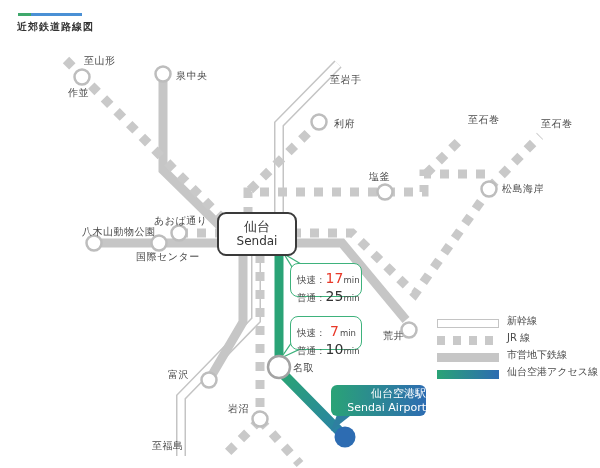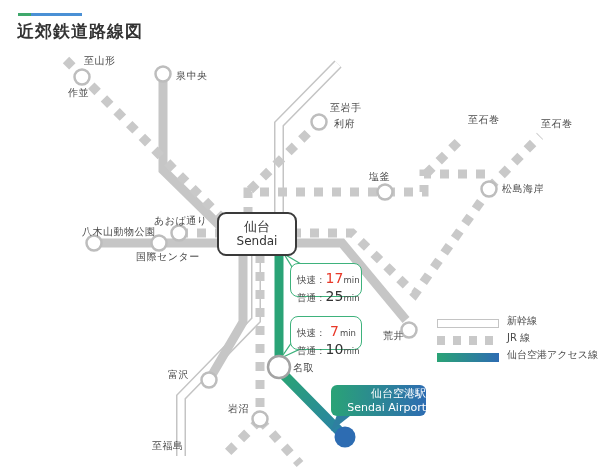--- a/index.html
+++ b/index.html
@@ -6,21 +6,21 @@
   #stage{
     position:relative;width:600px;height:468px;background:#ffffff;overflow:hidden;
     font-family:"DejaVu Sans","Liberation Sans",sans-serif;
   }
   #stage svg{position:absolute;left:0;top:0;}
   .abs{position:absolute;}
   
   .title-bar{display:flex;height:3px;width:64px;}
   .title-bar .seg-green{width:13px;height:3px;background:#3fa86c;}
   .title-bar .seg-blue{width:51px;height:3px;background:#4a90d5;}
-  .page-title{font-size:17px;font-weight:bold;color:#333;letter-spacing:1px;white-space:nowrap;}
+  .page-title{font-size:10px;font-weight:bold;color:#333;letter-spacing:1px;white-space:nowrap;}
   
   .st-label{font-size:10px;color:#4a4a4a;white-space:nowrap;letter-spacing:0.5px;}
   
   .sendai-box{
     left:217px;top:212px;width:80px;height:44px;background:#fff;border:2px solid #3a3a3a;
     border-radius:9px;display:flex;flex-direction:column;align-items:center;justify-content:center;
     box-sizing:border-box;line-height:1.15;
   }
   .sendai-ja{font-size:13px;color:#333;}
   .sendai-en{font-size:12px;color:#333;}
@@ -122,21 +122,21 @@
 
   <div class="abs title-bar" style="left:18px;top:13px;">
     <div class="seg-green"></div>
     <div class="seg-blue"></div>
   </div>
   <div class="abs page-title" style="left:17px;top:20px;">近郊鉄道路線図</div>
 
   <div class="abs st-label" style="left:84px;top:54px;">至山形</div>
   <div class="abs st-label" style="left:68px;top:86px;">作並</div>
   <div class="abs st-label" style="left:176px;top:69px;">泉中央</div>
-  <div class="abs st-label" style="left:330px;top:73px;margin-top:28px;">至岩手</div>
+  <div class="abs st-label" style="left:330px;top:73px;">至岩手</div>
   <div class="abs st-label" style="left:334px;top:117px;">利府</div>
   <div class="abs st-label" style="left:468px;top:113px;">至石巻</div>
   <div class="abs st-label" style="left:541px;top:117px;">至石巻</div>
   <div class="abs st-label" style="left:369px;top:170px;">塩釜</div>
   <div class="abs st-label" style="left:502px;top:182px;">松島海岸</div>
   <div class="abs st-label" style="left:154px;top:214px;">あおば通り</div>
   <div class="abs st-label" style="left:82px;top:225px;">八木山動物公園</div>
   <div class="abs st-label" style="left:136px;top:250px;">国際センター</div>
   <div class="abs st-label" style="left:383px;top:329px;">荒井</div>
   <div class="abs st-label" style="left:168px;top:368px;">富沢</div>
@@ -183,18 +183,22 @@
   <div class="abs legend">
     <div class="legend-row">
       <div class="swatch swatch-shinkansen"></div>
       <div class="legend-label">新幹線</div>
     </div>
     <div class="legend-row">
       <div class="swatch swatch-jr"></div>
       <div class="legend-label">JR 線</div>
     </div>
     <div class="legend-row">
+      <div class="swatch swatch-subway"></div>
+      <div class="legend-label">市営地下鉄線</div>
+    </div>
+    <div class="legend-row">
       <div class="swatch swatch-access"></div>
       <div class="legend-label">仙台空港アクセス線</div>
     </div>
   </div>
 
 </div>
 
 </body></html>

